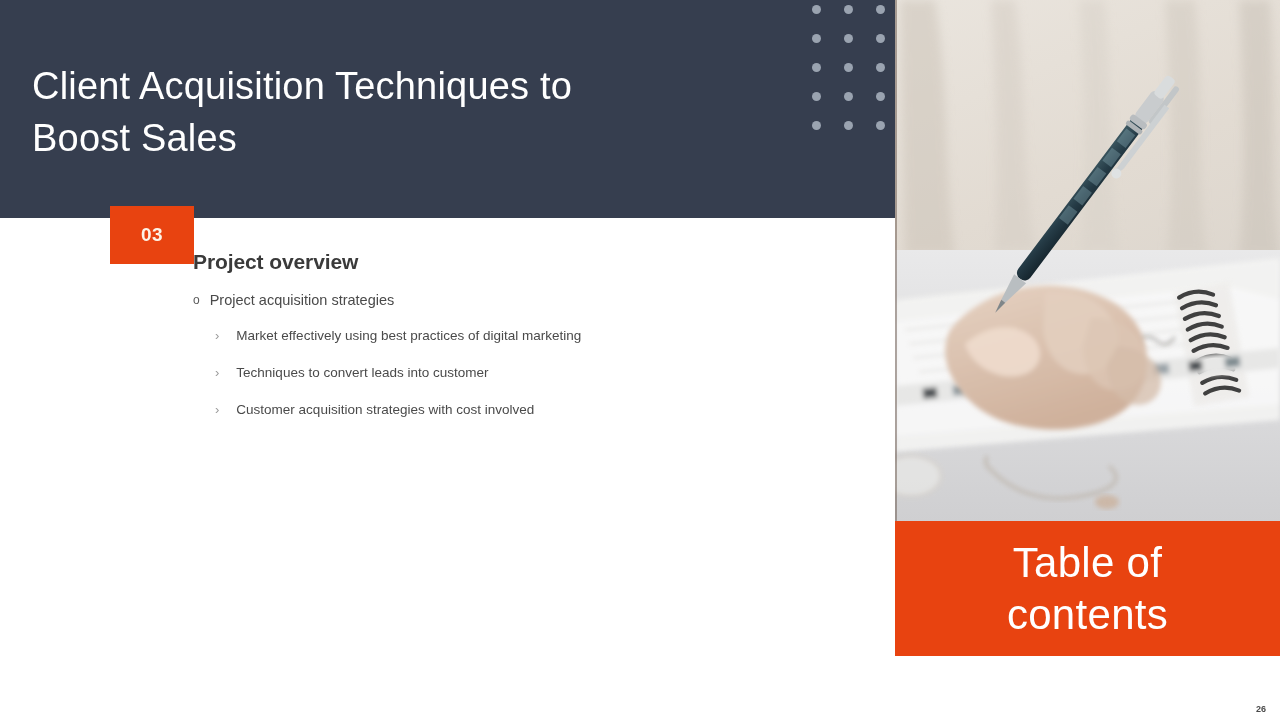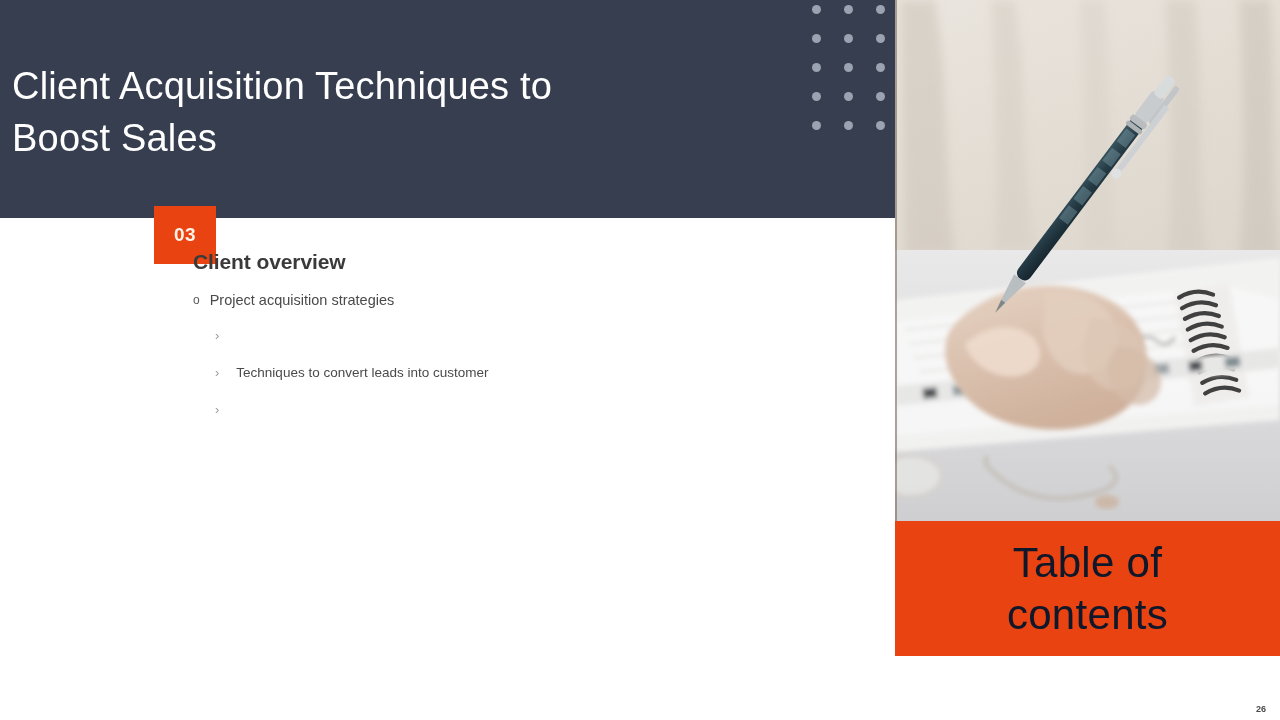--- a/index.html
+++ b/index.html
@@ -10,21 +10,21 @@
     position:relative;
     overflow:hidden;
   }
 
   
   .header-band{
     position:absolute; left:0; top:0; width:895px; height:218px;
     background:#363e4f;
   }
   .slide-title{
-    position:absolute; left:12px; top:60px; width:700px;
+    position:absolute; left:32px; top:60px; width:700px;
     color:#ffffff;
     font-size:38px; font-weight:300; line-height:1.38;
     letter-spacing:.2px;
     white-space:pre-line;
   }
 
   
   .dot-grid{
     position:absolute; left:812px; top:5px;
     display:grid;
@@ -44,30 +44,30 @@
     background:rgba(90,70,60,.45);
   }
 
   
   .toc-block{
     position:absolute; left:895px; top:521px; width:385px; height:135px;
     background:#e84310;
     display:flex; align-items:center; justify-content:center;
   }
   .toc-title{
-    color:#0f172a;
+    color:#ffffff;
     font-size:42px; font-weight:300; line-height:1.22;
     text-align:center; white-space:pre-line; letter-spacing:.3px;
   }
 
   
   .number-chip{
-    position:absolute; left:110px; top:206px; width:62px; height:58px;
+    position:absolute; left:110px; top:206px; width:84px; height:58px;
     background:#e84310;
-    display:flex; align-items:center; justify-content:center;margin-left:44px;
+    display:flex; align-items:center; justify-content:center;
   }
   .number-chip span{
     color:#fdf3e7; font-size:19px; font-weight:700; letter-spacing:.5px;
   }
 
   
   .content{ position:absolute; left:193px; top:250px; width:660px; }
   .content-heading{
     font-size:21px; font-weight:700; color:#3a3a3a; letter-spacing:-.1px;
   }
@@ -260,34 +260,36 @@
 <div class="toc-block">
   <div class="toc-title">Table of
 contents</div>
 </div>
 
 <div class="number-chip">
   <span>03</span>
 </div>
 
 <div class="content">
-  <div class="content-heading">Client overview</div>
+  <div class="content-heading">Project overview</div>
 
   <div class="bullet-l1">
     <span class="marker">o</span>
     <span>Project acquisition strategies</span>
   </div>
 
   <div class="sub-list">
     <div class="bullet-l2">
       <span class="marker">›</span>
+      <span>Market effectively using best practices of digital marketing</span>
     </div>
     <div class="bullet-l2">
       <span class="marker">›</span>
       <span>Techniques to convert leads into customer</span>
     </div>
     <div class="bullet-l2">
       <span class="marker">›</span>
+      <span>Customer acquisition strategies with cost involved</span>
     </div>
   </div>
 </div>
 
 <div class="page-number">26</div>
 
 </body></html>

